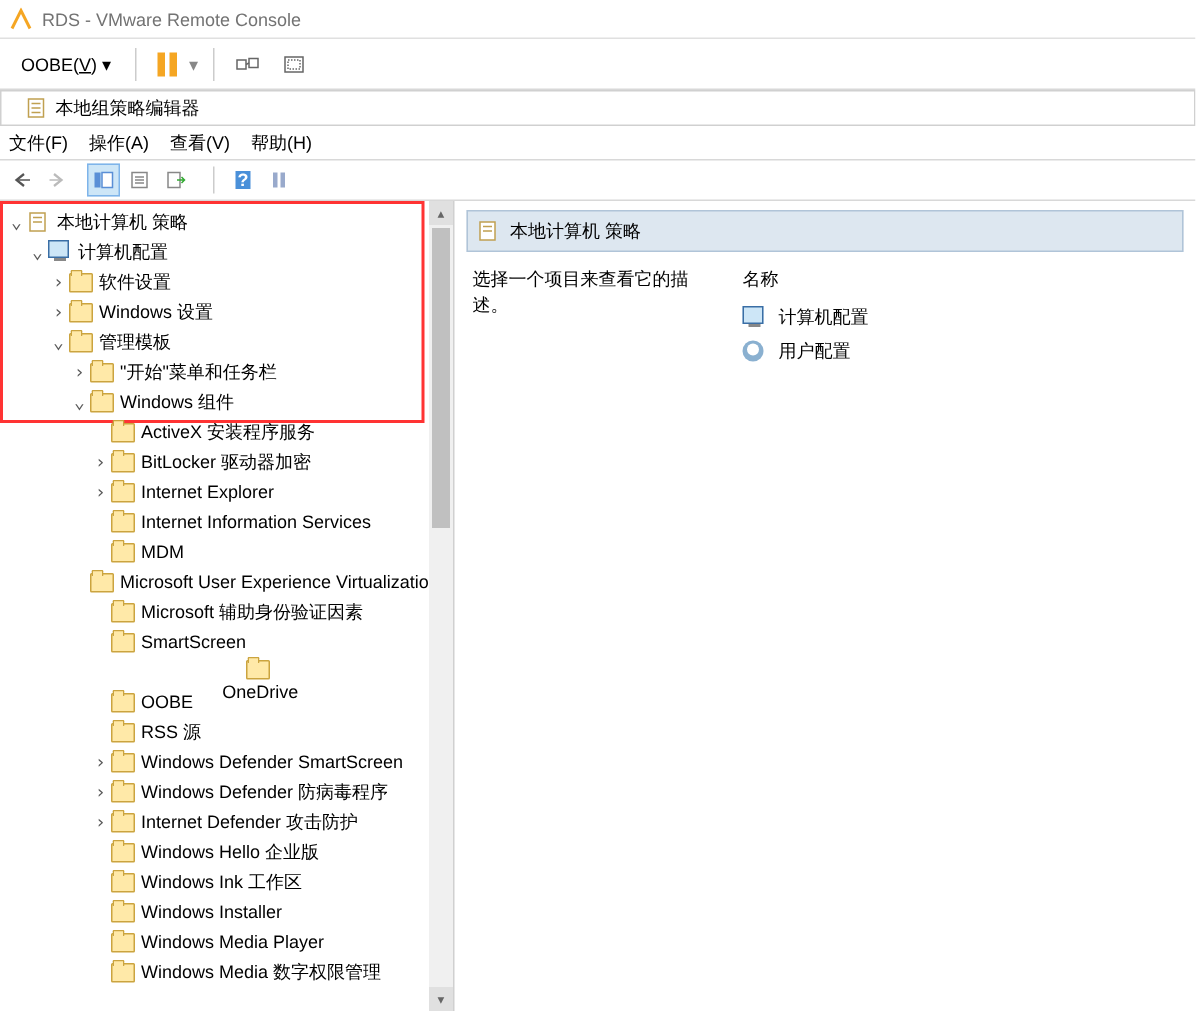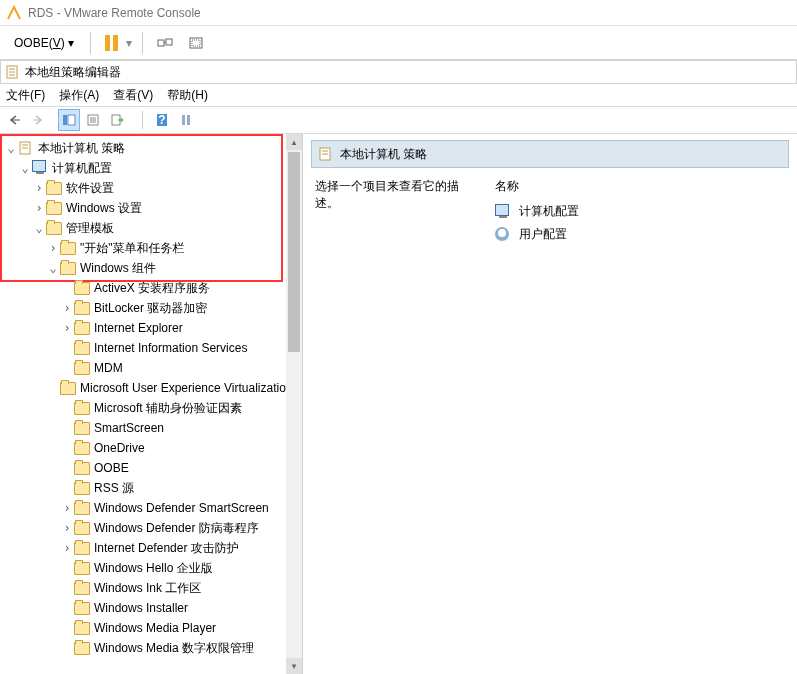--- a/index.html
+++ b/index.html
@@ -12,21 +12,21 @@
 
 .vmrc-bar { height:34px; background:#fff; border-bottom:1px solid #d8d8d8; display:flex; align-items:center; padding:0 8px; gap:4px; }
 .vmrc-menu { display:flex; align-items:center; padding:2px 6px; cursor:pointer; }
 .vmrc-menu u { text-decoration:underline; }
 .vsep { width:1px; height:22px; background:#ccc; margin:0 6px; }
 .pause { display:flex; gap:3px; padding:4px; }
 .pause span { width:5px; height:16px; background:#f5a623; }
 .tbicon { width:18px; height:18px; display:flex; align-items:center; justify-content:center; cursor:pointer; margin:0 4px; }
 
 
-.mmc-title { height:24px; background:#fff; border:1px solid #d0d0d0; display:flex; align-items:center; padding:0 4px; gap:4px; }
+.mmc-title { height:24px; background:#fff; border:1px solid #d0d0d0; display:flex; align-items:center; padding:0 16px; gap:4px; }
 .mmc-menu { height:22px; display:flex; align-items:center; gap:14px; padding:2px 6px; }
 .mmc-menu span { cursor:pointer; }
 .mmc-tb { height:28px; border-top:1px solid #d8d8d8; border-bottom:1px solid #d8d8d8; display:flex; align-items:center; padding:0 4px; gap:2px; }
 .mmc-tb .btn { width:22px; height:22px; display:flex; align-items:center; justify-content:center; border:1px solid transparent; cursor:pointer; }
 .mmc-tb .btn.sel { background:#cde6f7; border:1px solid #7eb4ea; }
 
 
 .split { display:flex; height:540px; }
 .tree-pane { width:303px; border-right:1px solid #d0d0d0; overflow:hidden; position:relative; background:#fff; }
 .scroll-gutter { position:absolute; top:0; right:0; width:16px; height:100%; background:#f0f0f0; }
@@ -266,21 +266,21 @@
             </span>
             <span>Microsoft 辅助身份验证因素</span>
           </div>
           <div class="row" style="padding-left: 56px;">
             <span class="tw"></span>
             <span class="ic">
               <div class="folder"></div>
             </span>
             <span>SmartScreen</span>
           </div>
-          <div class="row" style="padding-left: 56px;">
+          <div class="row" style="padding-left: 56px; flex-direction: column;">
             <span class="tw"></span>
             <span class="ic">
               <div class="folder"></div>
             </span>
             <span>OneDrive</span>
           </div>
           <div class="row" style="padding-left: 56px;">
             <span class="tw"></span>
             <span class="ic">
               <div class="folder"></div>

